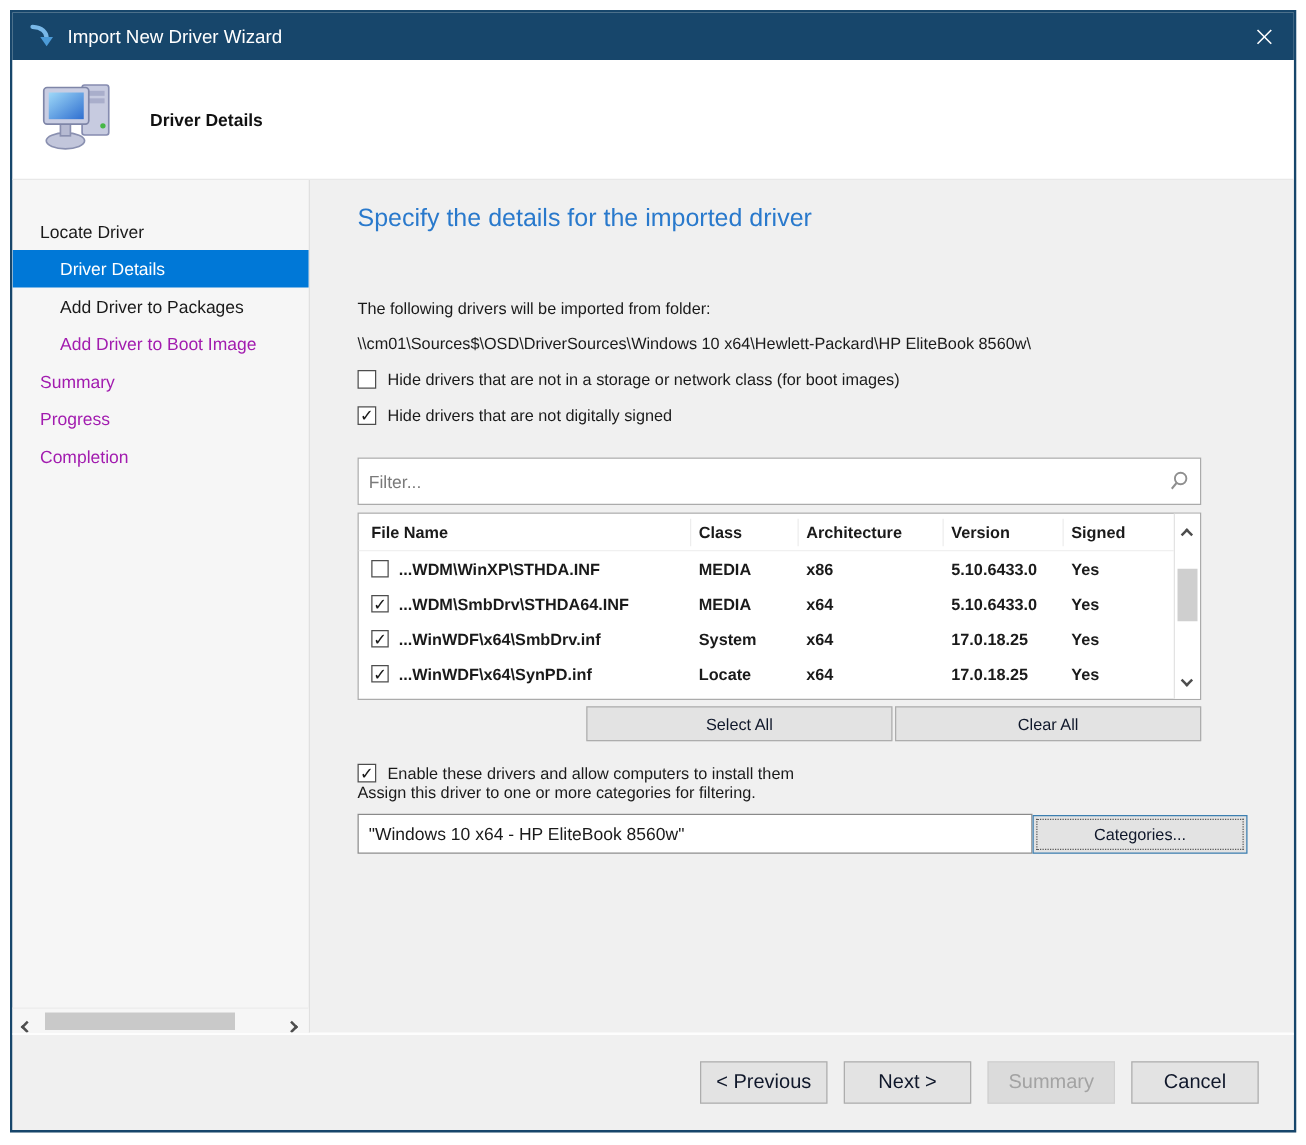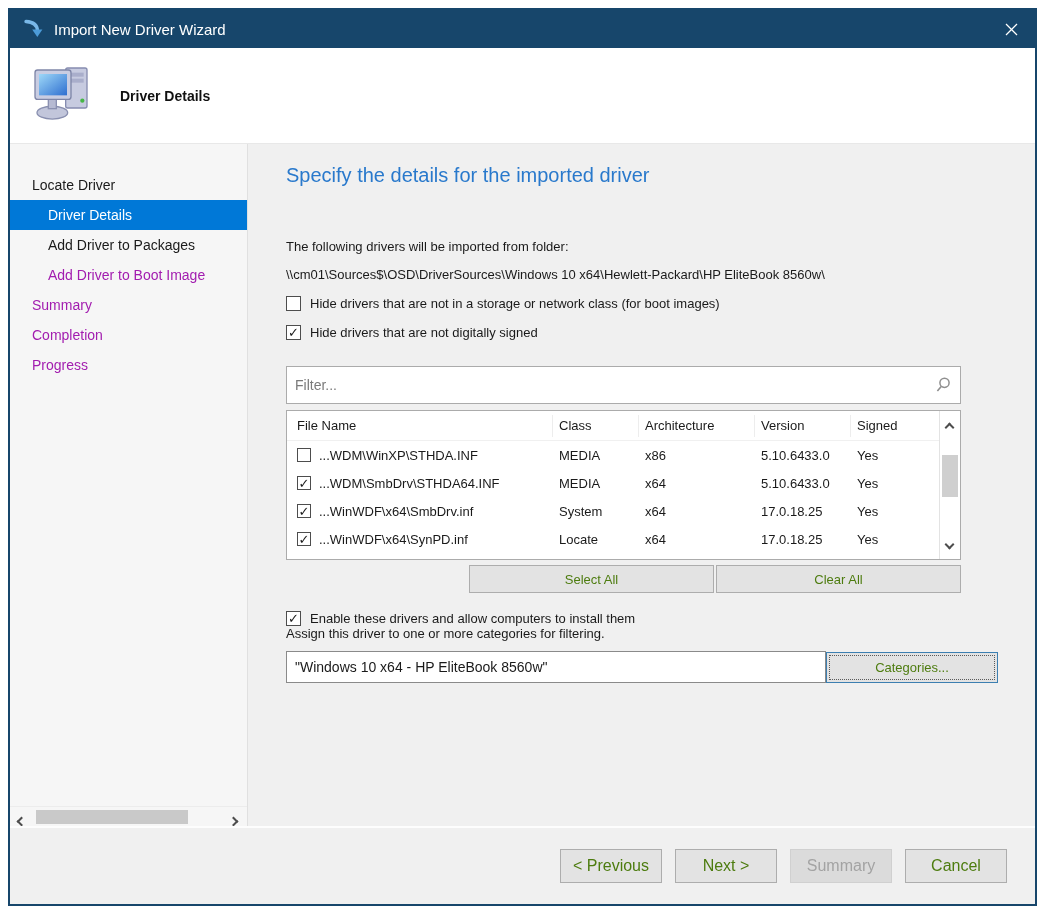--- a/index.html
+++ b/index.html
@@ -50,21 +50,21 @@
   .cb-box.checked::after { content:"✓"; line-height:1; }
 
   .filter-box { width:675px; height:38px; margin-top:26px; background:#ffffff; border:1px solid #ABABAB;
                 display:flex; align-items:center; }
   .filter-box input { flex:1; border:none; outline:none; height:100%; padding:15px 8px; font-size:14px;
                       font-family:inherit; color:#1a1a1a; background:transparent; }
   .filter-box input::placeholder { color:#7a7a7a; }
   .filter-box .s-icon { margin-right:8px; display:flex; }
 
   .table { width:675px; height:150px; margin-top:6px; background:#ffffff; border:1px solid #ABABAB; display:flex; }
-  .table-main { flex:1; min-width:0; }
+  .table-main { flex:1; min-width:0;font-weight:bold; }
   .t-head { display:flex; height:30px; align-items:center; border-bottom:1px solid #F0F0F0; }
   .th { font-size:13px; color:#1a1a1a; padding-left:6px; border-right:1px solid #EDEDED; height:22px; line-height:22px; }
   .th-name { width:266px; padding-left:10px; }
   .th-class { width:86px; }
   .th-arch { width:116px; }
   .th-ver { width:96px; }
   .th-sig { flex:1; border-right:none; }
   .t-row { display:flex; height:28px; align-items:center; }
   .t-row .cb-box { margin:0 8px 0 10px; width:14px; height:14px; }
   .td { padding-left:6px; white-space:nowrap; overflow:hidden; }
@@ -73,21 +73,21 @@
   .td-arch { width:116px; }
   .td-ver { width:96px; }
   .td-sig { flex:1; }
   .v-scrollbar { width:21px; border-left:1px solid #E3E3E3; background:#ffffff; position:relative; flex:0 0 auto; }
   .v-arrow { position:absolute; left:6px; }
   .v-arrow.a-up { top:8px; }
   .v-arrow.a-down { bottom:8px; }
   .v-thumb { position:absolute; left:2px; width:16px; top:44px; height:42px; background:#CFCFCF; }
 
   .sel-row { width:675px; display:flex; justify-content:flex-end; margin-top:5px; }
-  .win-btn { background:#E3E3E3; border:1px solid #ADADAD; font-family:inherit; font-size:13px; color:#4d7c0f;
+  .win-btn { background:#E3E3E3; border:1px solid #ADADAD; font-family:inherit; font-size:13px; color:#0f172a;
              display:flex; align-items:center; justify-content:center; cursor:pointer; }
   .sel-btn { width:245px; height:28px; margin-left:2px; }
 
   .enable-row { margin-top:18px; }
   .assign-label { }
   .cat-row { margin-top:10px; display:flex; align-items:center; }
   .cat-input { width:540px; height:32px; border:1px solid #8A8A8A; background:#ffffff; padding:0 8px;
                font-family:inherit; font-size:14px; color:#1a1a1a; outline:none; }
   .cat-btn { width:172px; height:31px; margin-left:0; border:1px solid #3C7FB1; position:relative; }
   .cat-btn::after { content:""; position:absolute; inset:2px; border:1px dotted #5a5a5a; pointer-events:none; }
@@ -144,22 +144,22 @@
     </div>
 
     <div class="body">
 
       <div class="sidebar">
         <div class="nav-item">Locate Driver</div>
         <div class="nav-item indent selected">Driver Details</div>
         <div class="nav-item indent">Add Driver to Packages</div>
         <div class="nav-item indent dim">Add Driver to Boot Image</div>
         <div class="nav-item dim">Summary</div>
+        <div class="nav-item dim">Progress</div>
         <div class="nav-item dim">Completion</div>
-        <div class="nav-item dim">Progress</div>
         <div class="h-scrollbar">
           <span class="h-arrow a-left"><span class="chev left"></span></span>
           <div class="h-thumb"></div>
           <span class="h-arrow a-right"><span class="chev right"></span></span>
         </div>
       </div>
 
       <div class="content">
         <div class="page-heading">Specify the details for the imported driver</div>
         <div class="intro-text">The following drivers will be imported from folder:</div>

